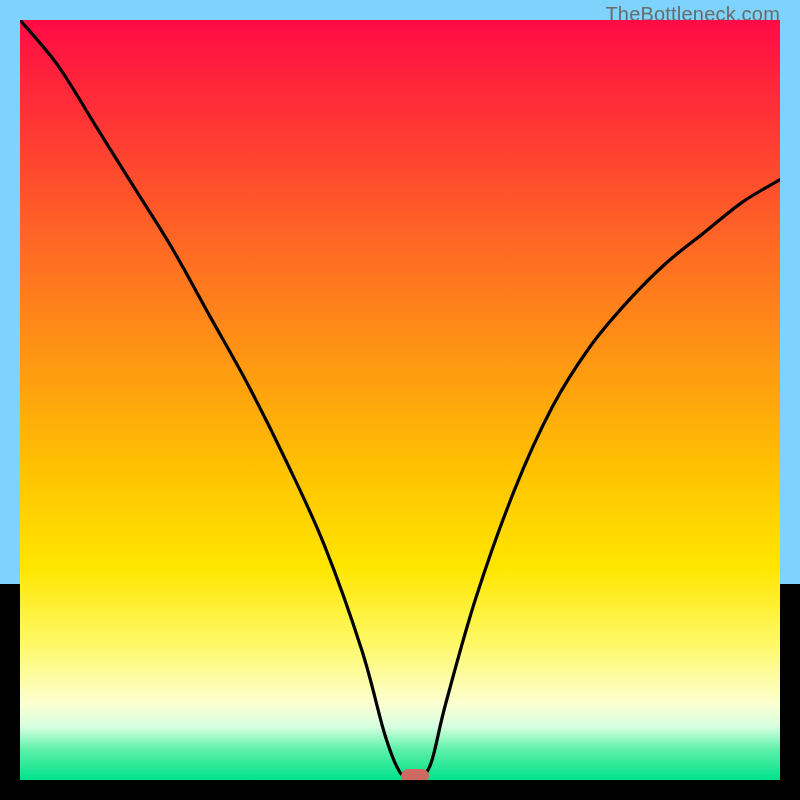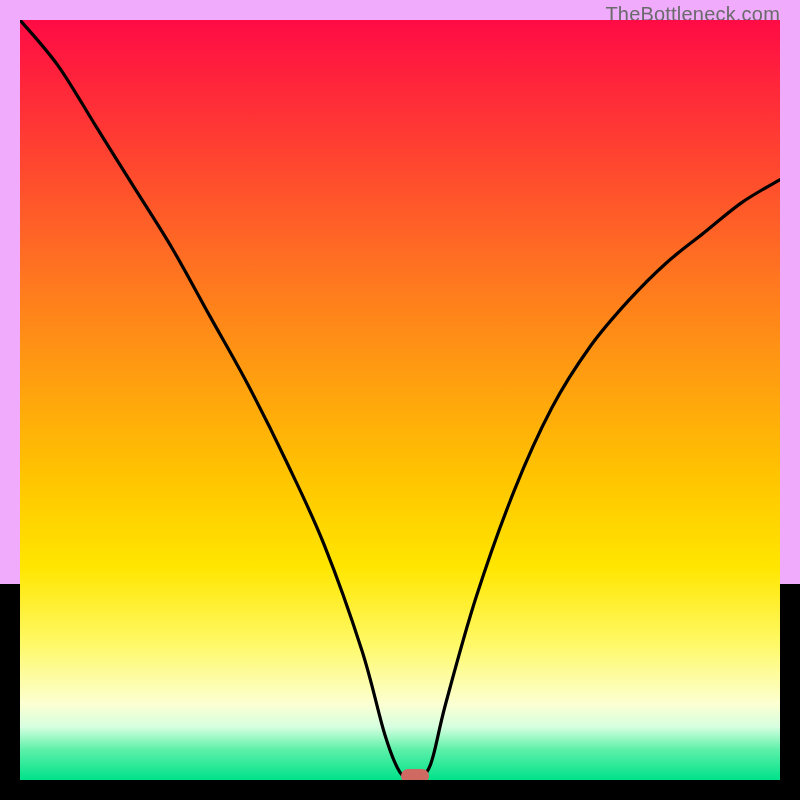--- a/index.html
+++ b/index.html
@@ -8,21 +8,21 @@
     width: 800px;
     height: 800px;
     background: #000;
     overflow: hidden;
     font-family: Arial, Helvetica, sans-serif;
   }
   .stage {
     position: relative;
     width: 800px;
     height: 584px;
-    background: #f0abfc;
+    background: #7dd3fc;
   }
   .plot {
     position: absolute;
     left: 20px;
     top: 20px;
     width: 760px;
     height: 760px;
     overflow: hidden;
   }
   .gradient {

